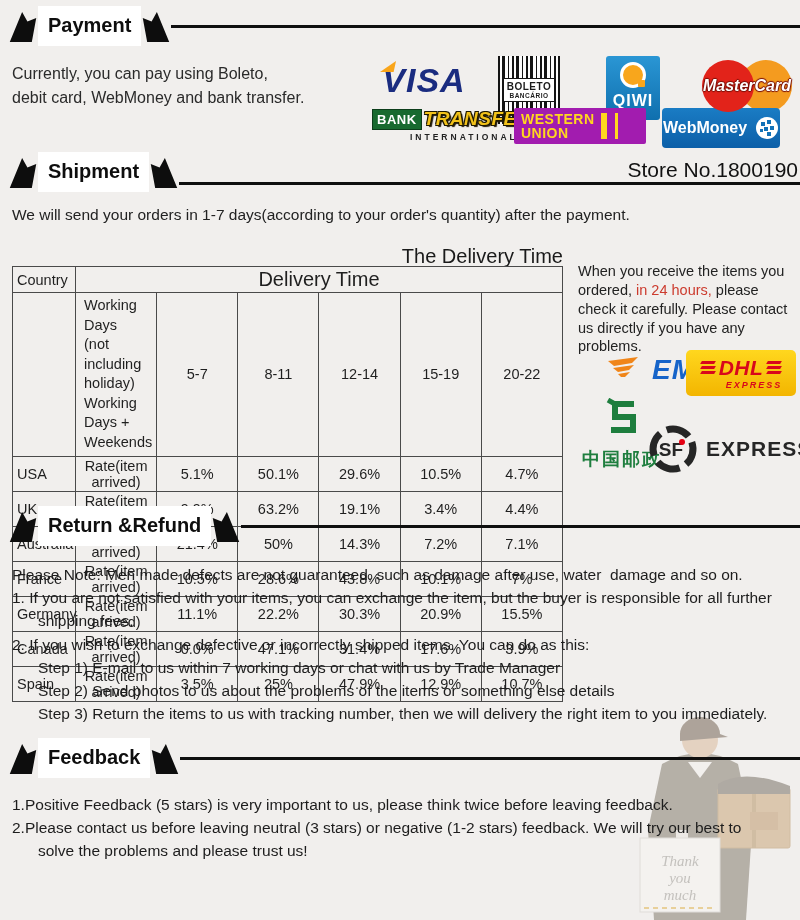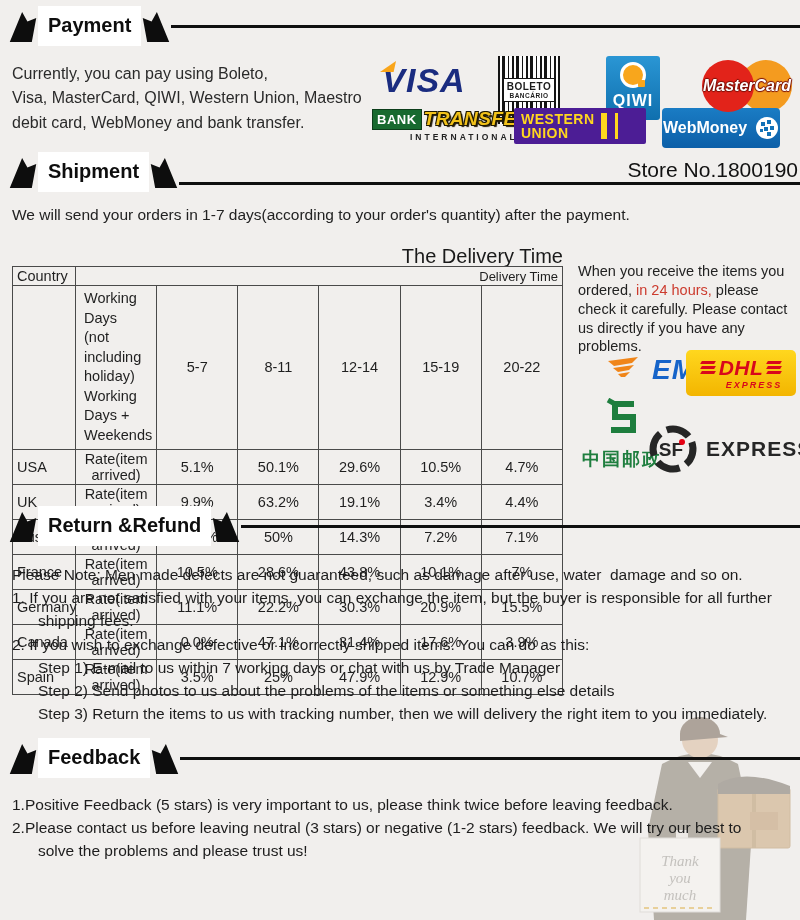--- a/index.html
+++ b/index.html
@@ -58,41 +58,41 @@
         align-items:flex-start; }
   .bt .btrow { display:flex; align-items:center; }
   .bt .bank { background:#186a2f; border:1px solid #0c3d1a; color:#fff; font-weight:800;
               font-size:13px; padding:2px 4px; letter-spacing:0.5px; }
   .bt .transfer { font-style:italic; font-weight:900; font-size:19px; color:#f2c21a;
                   margin-left:2px; letter-spacing:0.5px;
                   text-shadow:1px 1px 0 #201a00,-1px -1px 0 #201a00,1px -1px 0 #201a00,
                               -1px 1px 0 #201a00,2px 2px 1px #20180a; }
   .bt .intl { font-size:8.5px; font-weight:700; letter-spacing:3px; color:#222;
               margin:2px 0 0 38px; }
-  .wu { left:514px; top:108px; width:132px; height:36px; background:#4c1d95;
+  .wu { left:514px; top:108px; width:132px; height:36px; background:#a21caf;
         border-radius:2px; padding:3px 7px; justify-content:flex-start; gap:6px; }
   .wu .wlines { color:#ffd71e; font-weight:900; font-size:14px; line-height:1.02;
                 letter-spacing:0.5px; }
   .wu .bar { background:#ffd71e; height:26px; }
   .wu .bar1 { width:6px; } .wu .bar2 { width:3px; margin-left:2px; }
   .wm { left:662px; top:108px; width:118px; height:40px; border-radius:4px;
         background:linear-gradient(#1a7cc4,#0c5fa8); gap:8px; }
   .wm .wtxt { color:#fff; font-size:16px; font-weight:600; }
 
   
   .ship-intro { position:absolute; left:12px; top:206px; font-size:15.5px; color:#222; }
   .tbl-title { position:absolute; left:12px; top:245px; width:551px; text-align:right;
                font-size:20px; color:#1a1a1a; }
   table.delivery { position:absolute; left:12px; top:266px; width:551px;
                    border-collapse:collapse; font-size:14.5px; color:#1f1f1f;
                    table-layout:fixed; }
   table.delivery td { border:1px solid #4a4a4a; padding:1px 4px; height:19px; }
   td.c-country { width:63px; text-align:left; padding-left:6px; }
   td.c-desc { width:167px; }
-  td.c-span { text-align:right; font-size:13px; height:23px; }
+  td.c-span { text-align:center; font-size:20px; height:23px; }
   td.c-range { text-align:center; }
   td.c-rate { text-align:center; }
   td.c-val { text-align:center; }
   .desc-cell { line-height:1.35; padding:2px 0 2px 4px; }
   .ship-note { position:absolute; left:578px; top:262px; width:220px; font-size:14.5px;
                line-height:1.3; color:#222; }
   .ship-note .red { color:#cc3b2e; }
 
   
   .ems { left:608px; top:354px; gap:14px; }
@@ -157,21 +157,20 @@
           <polygon points="2,36 16,2 22,13 32,9 27,36" fill="#0d0d0d"></polygon>
         </svg>
     </span>
     <div class="rule-wrap">
         <div class="rule"></div>
       </div>
   </div>
 
   <div class="pay-desc">
       <div class="tline">Currently, you can pay using Boleto,</div>
-      <div class="tline">Visa, MasterCard, QIWI, Western Union, Maestro</div>
       <div class="tline">debit card, WebMoney and bank transfer.</div>
     </div>
 
   <div class="logo boleto">
     <div class="blabel">
       <div class="b1">BOLETO</div>
       <div class="b2">BANCÁRIO</div>
     </div>
   </div>
 

